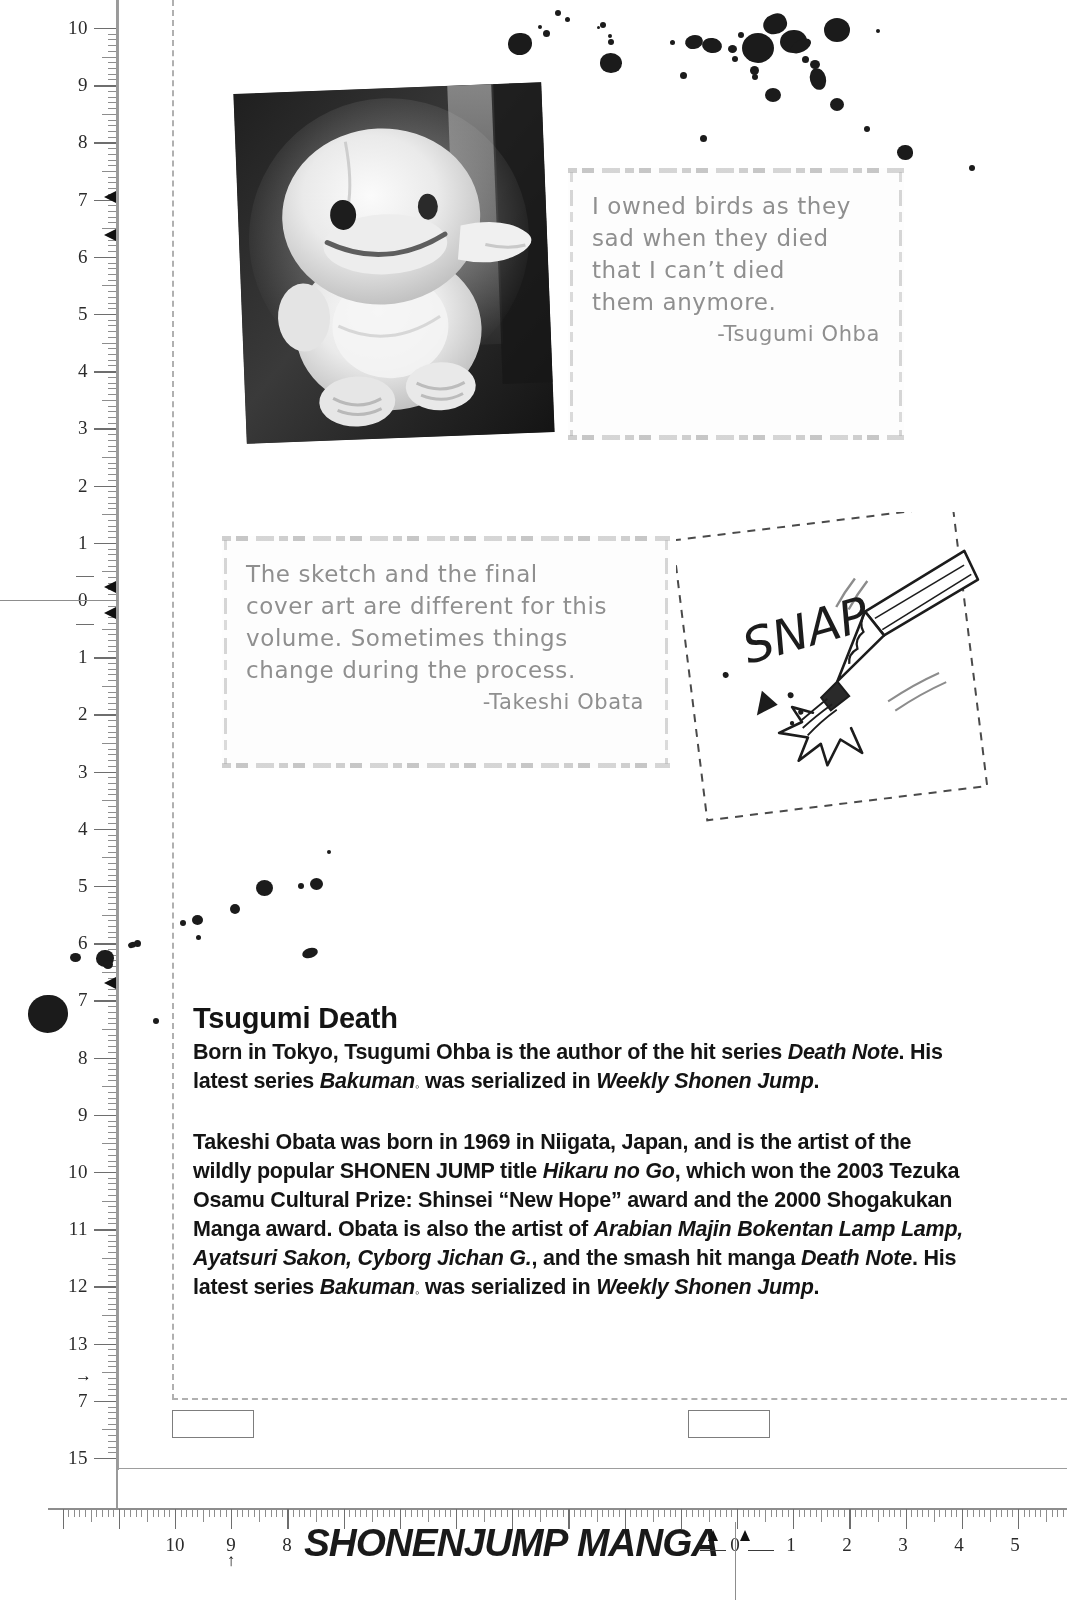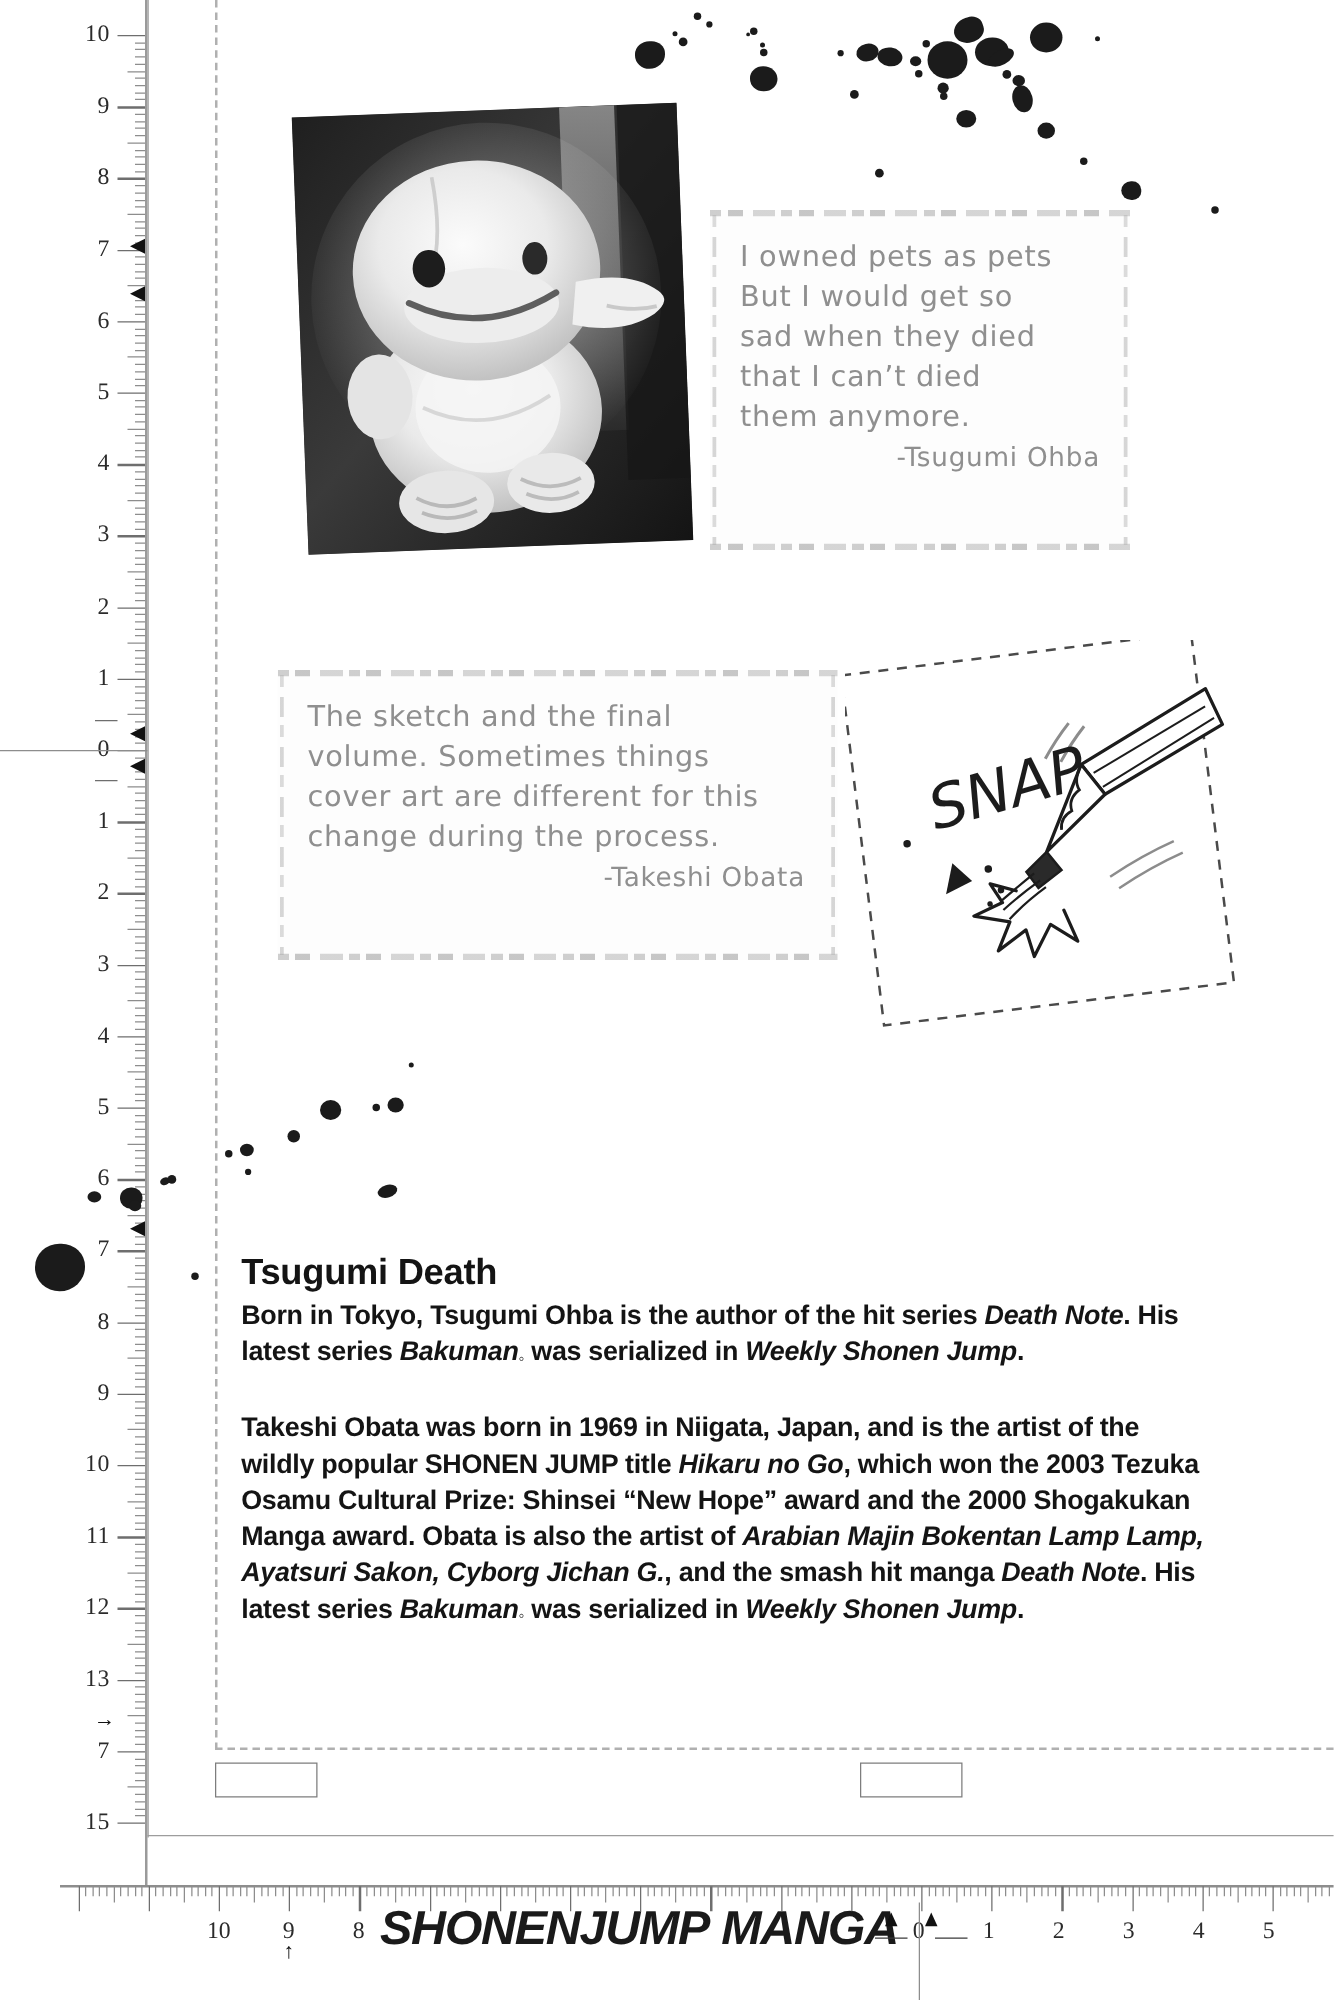--- a/index.html
+++ b/index.html
@@ -503,38 +503,37 @@
       <div class="blob" style="left: 282px; top: 118px; width: 16px; height: 10px; transform: rotate(-16deg); border-radius: 50%; background: rgb(27, 27, 27);"></div>
       <div class="blob" style="left: 8px; top: 165px; width: 40px; height: 38px; border-radius: 50% 48% 52% 50%; background: rgb(27, 27, 27);"></div>
       <div class="blob" style="left: 133px; top: 188px; width: 6px; height: 6px; background: rgb(27, 27, 27);"></div>
     </div>
 
   <div class="quote" style="left:568px;top:168px;width:336px;height:272px;padding:22px 24px 18px 24px;box-sizing:border-box;">
     <div class="qedge top"></div>
     <div class="qside" style="right:2px;"></div>
     <div class="qside" style="left:2px;"></div>
     <div class="qtext">
-      <div>I owned pets as pets</div>
-      <div>But I would get so</div>
+      <div>I owned birds as they</div>
       <div>sad when they died</div>
       <div>that I can’t died</div>
       <div>them anymore.</div>
     </div>
     <div class="qattr">-Tsugumi Ohba</div>
     <div class="qedge bottom"></div>
   </div>
 
   <div class="quote" style="left:222px;top:536px;width:448px;height:232px;padding:22px 26px 16px 24px;box-sizing:border-box;">
     <div class="qedge top"></div>
     <div class="qside" style="right:2px;"></div>
     <div class="qside" style="left:2px;"></div>
     <div class="qtext">
       <div>The sketch and the final</div>
+      <div>cover art are different for this</div>
       <div>volume. Sometimes things</div>
-      <div>cover art are different for this</div>
       <div>change during the process.</div>
     </div>
     <div class="qattr">-Takeshi Obata</div>
     <div class="qedge bottom"></div>
   </div>
 
   <div class="snap">
     <svg width="312" height="318" viewBox="0 0 312 318">
       <g transform="rotate(-7 156 159)">
         <rect x="14" y="10" width="282" height="282" fill="#ffffff" stroke="#4a4a4a" stroke-width="2" stroke-dasharray="8 7"></rect>

